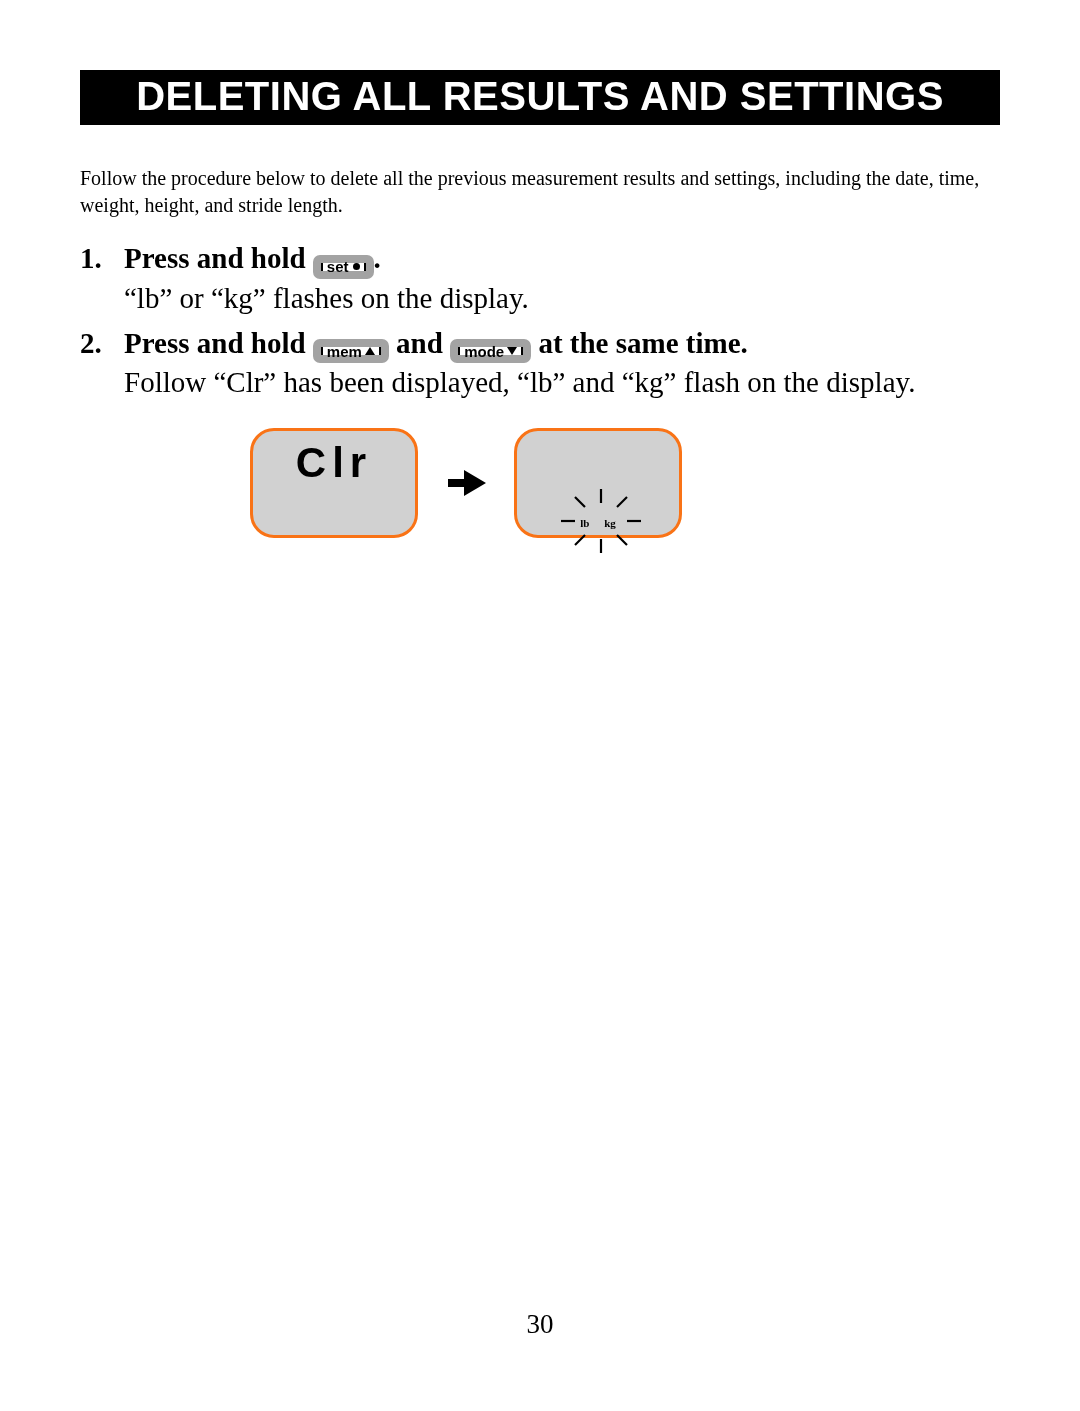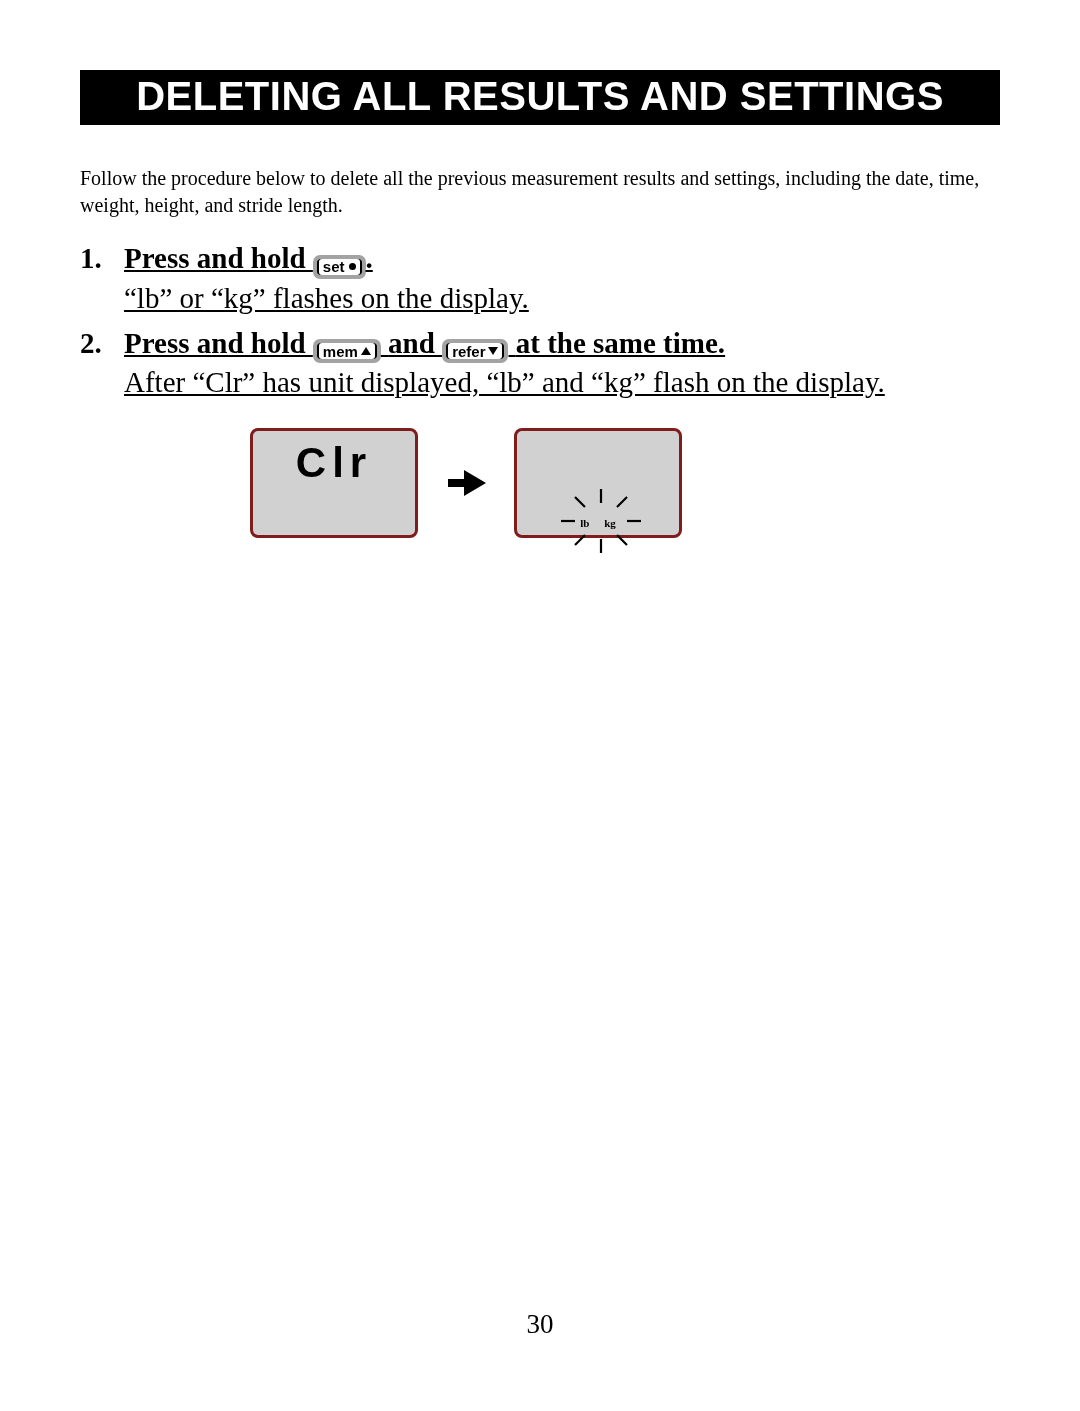--- a/index.html
+++ b/index.html
@@ -30,21 +30,20 @@
   .intro {
     font-size: 20px;
     line-height: 1.35;
     margin-top: 40px;
   }
   ol.steps {
     list-style: none;
     padding: 0;
     margin: 20px 0 16px 0;
     counter-reset: step;
-    text-decoration: underline;
   }
   ol.steps > li {
     counter-increment: step;
     font-size: 29px;
     line-height: 1.35;
     margin-top: 6px;
     padding-left: 44px;
     position: relative;
   }
   ol.steps > li::before {
@@ -58,21 +57,21 @@
     font-weight: 700;
   }
   .step-body {
     display: block;
     padding-left: 0;
   }
   .btn {
     display: inline-flex;
     align-items: center;
     vertical-align: -4px;
-    border: 4px solid #a3a3a3;
+    border: 8px solid #a3a3a3;
     border-radius: 7px;
     padding: 0 6px;
     height: 24px;
     box-sizing: border-box;
     font-family: Arial, Helvetica, sans-serif;
     font-weight: 700;
     font-size: 15px;
     line-height: 1;
     box-shadow: 2px 0 0 #000 inset, -2px 0 0 #000 inset; 
     white-space: nowrap;
@@ -93,22 +92,22 @@
   
   .diagram {
     margin: 26px 0 26px 170px;
     display: flex;
     align-items: center;
     gap: 28px;
   }
   .lcd {
     width: 168px;
     height: 110px;
-    border: 3px solid #7f1d1d;
-    border-radius: 8px;
+    border: 3px solid #f97316;
+    border-radius: 24px;
     background: #d1d1d1;
     position: relative;
     box-sizing: border-box;
   }
   .lcd-text {
     position: absolute;
     top: 8px;
     left: 0; right: 0;
     text-align: center;
     font-family: Arial, Helvetica, sans-serif;
@@ -180,26 +179,26 @@
 
     <li>
       <span class="step-title">
         <span>Press and hold </span>
         <span class="btn">
           <span>mem</span>
           <span class="tri-up"></span>
         </span>
         <span> and </span>
         <span class="btn">
-          <span>refer</span>
+          <span>mode</span>
           <span class="tri-down"></span>
         </span>
         <span> at the same time.</span>
       </span>
-      <span class="step-body">After “Clr” has unit displayed, “lb” and “kg” flash on the display.</span>
+      <span class="step-body">Follow “Clr” has been displayed, “lb” and “kg” flash on the display.</span>
     </li>
   </ol>
 
   <div class="diagram">
     <div class="lcd">
       <div class="lcd-text">Clr</div>
     </div>
 
     <div style="position:relative; width:40px; height:26px;">
       <div class="arrow-right" style="position:absolute; right:0; top:0;"></div>

